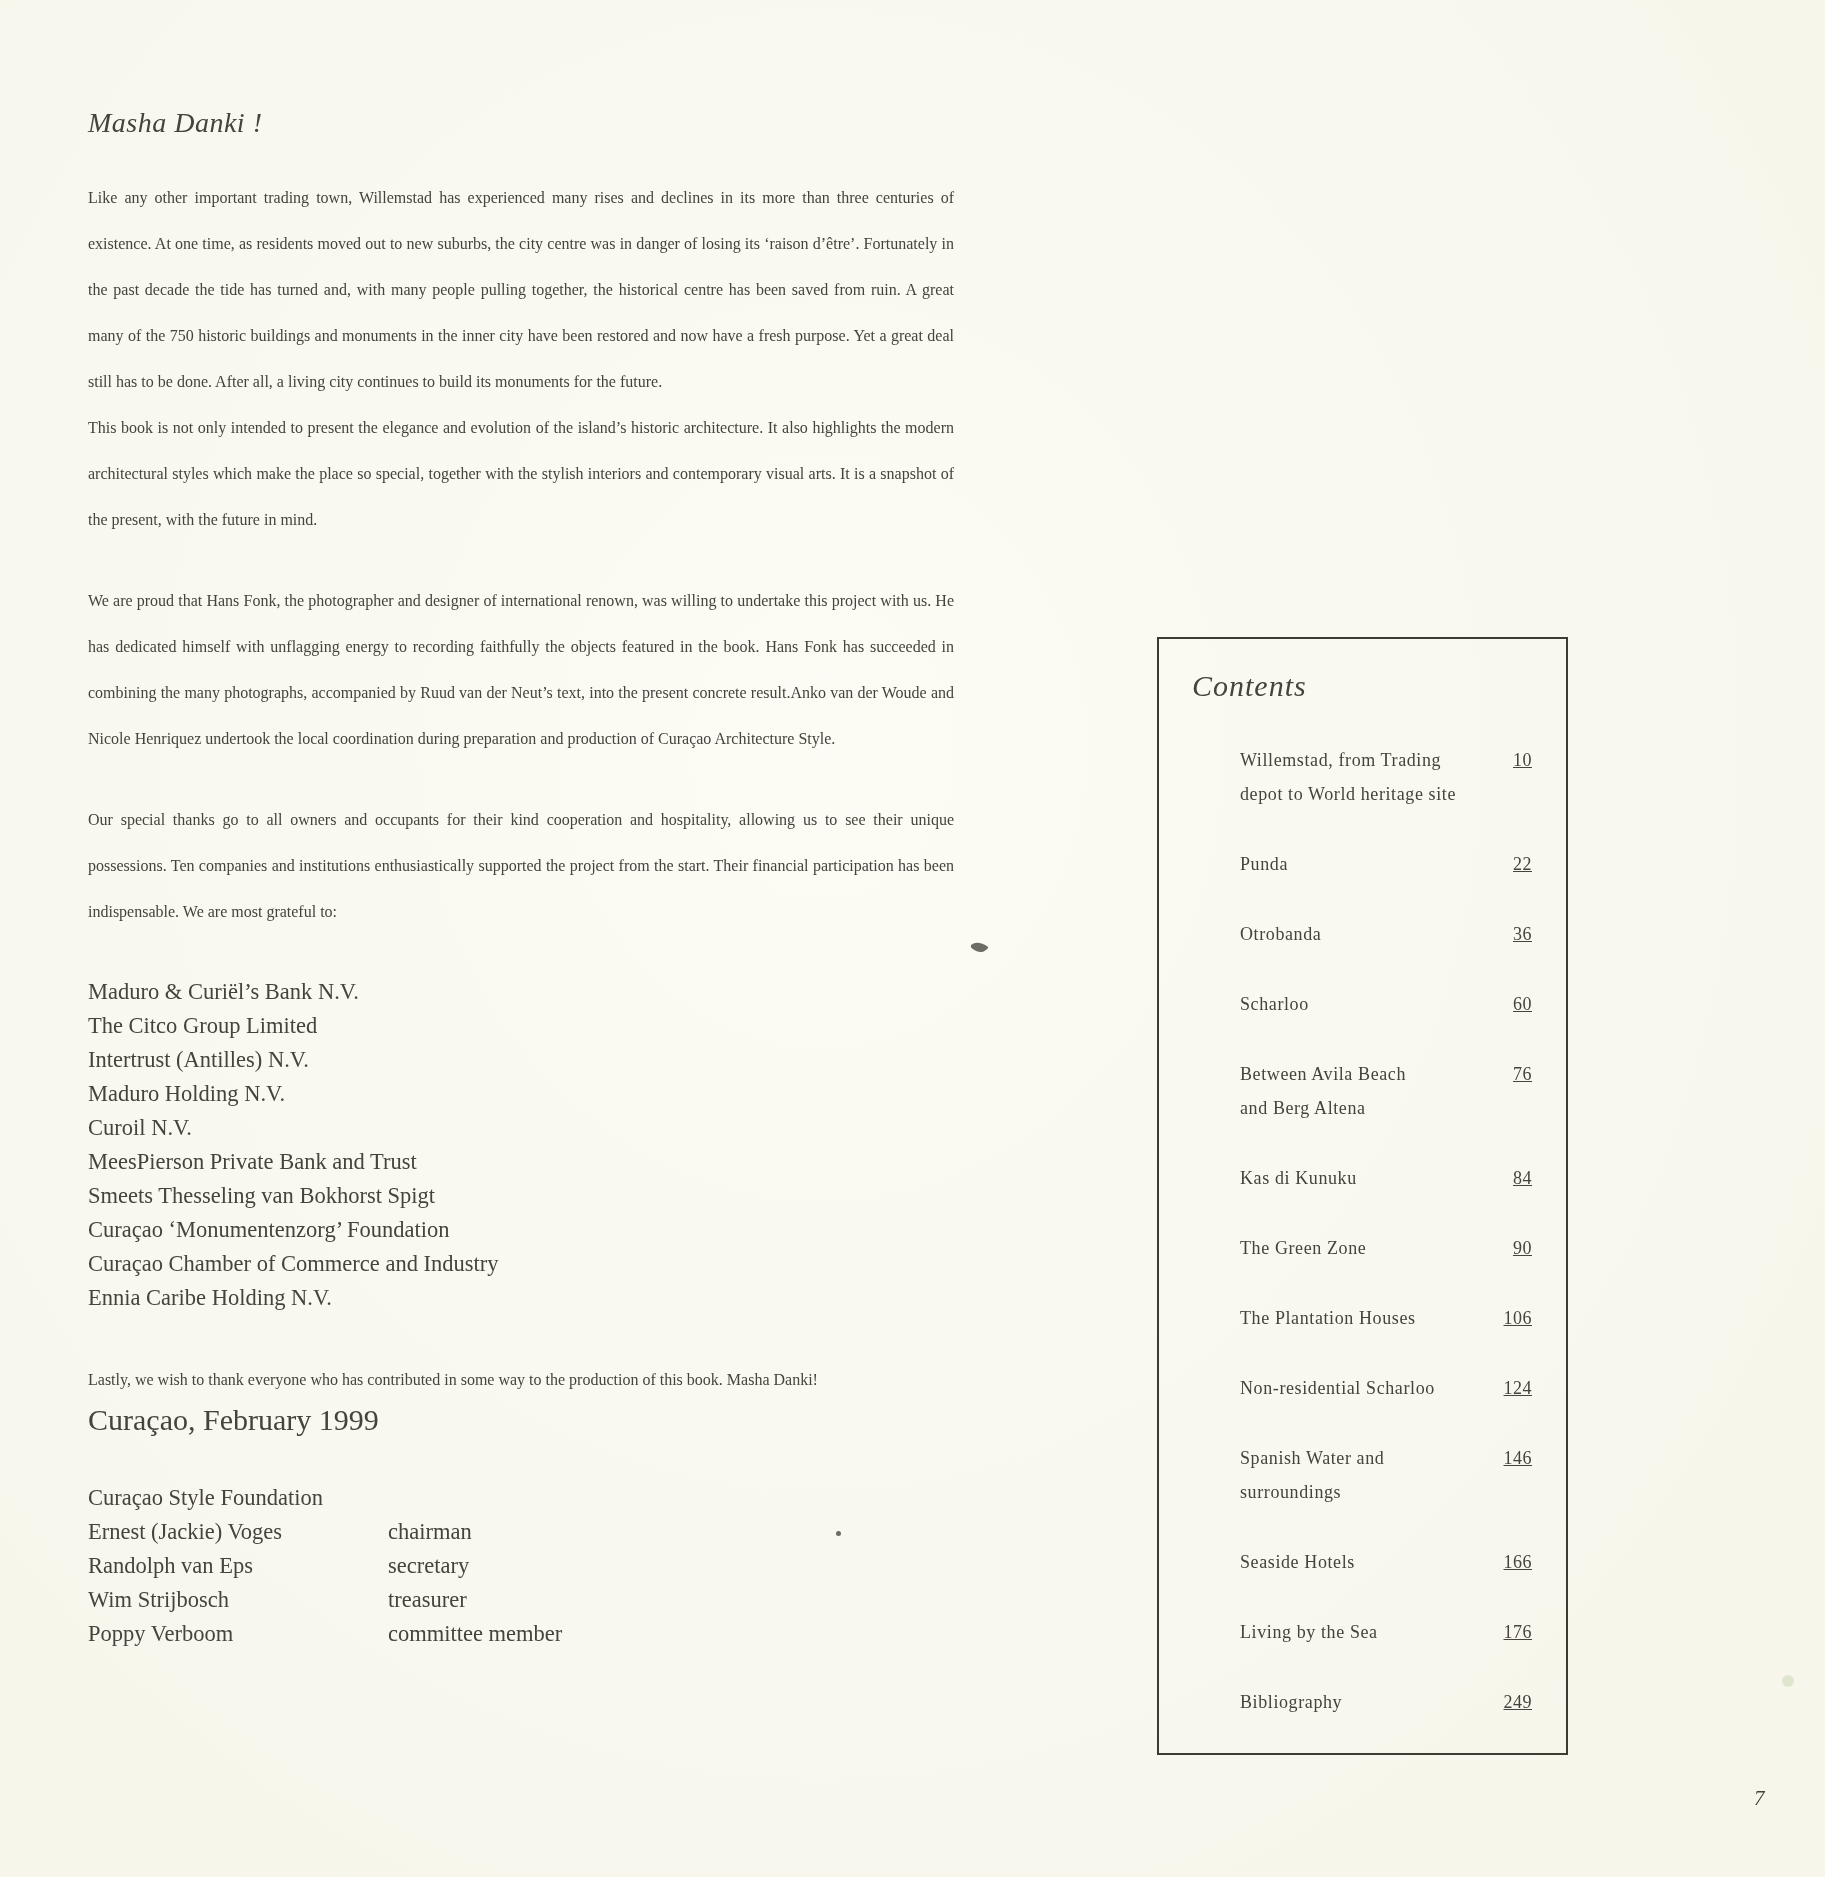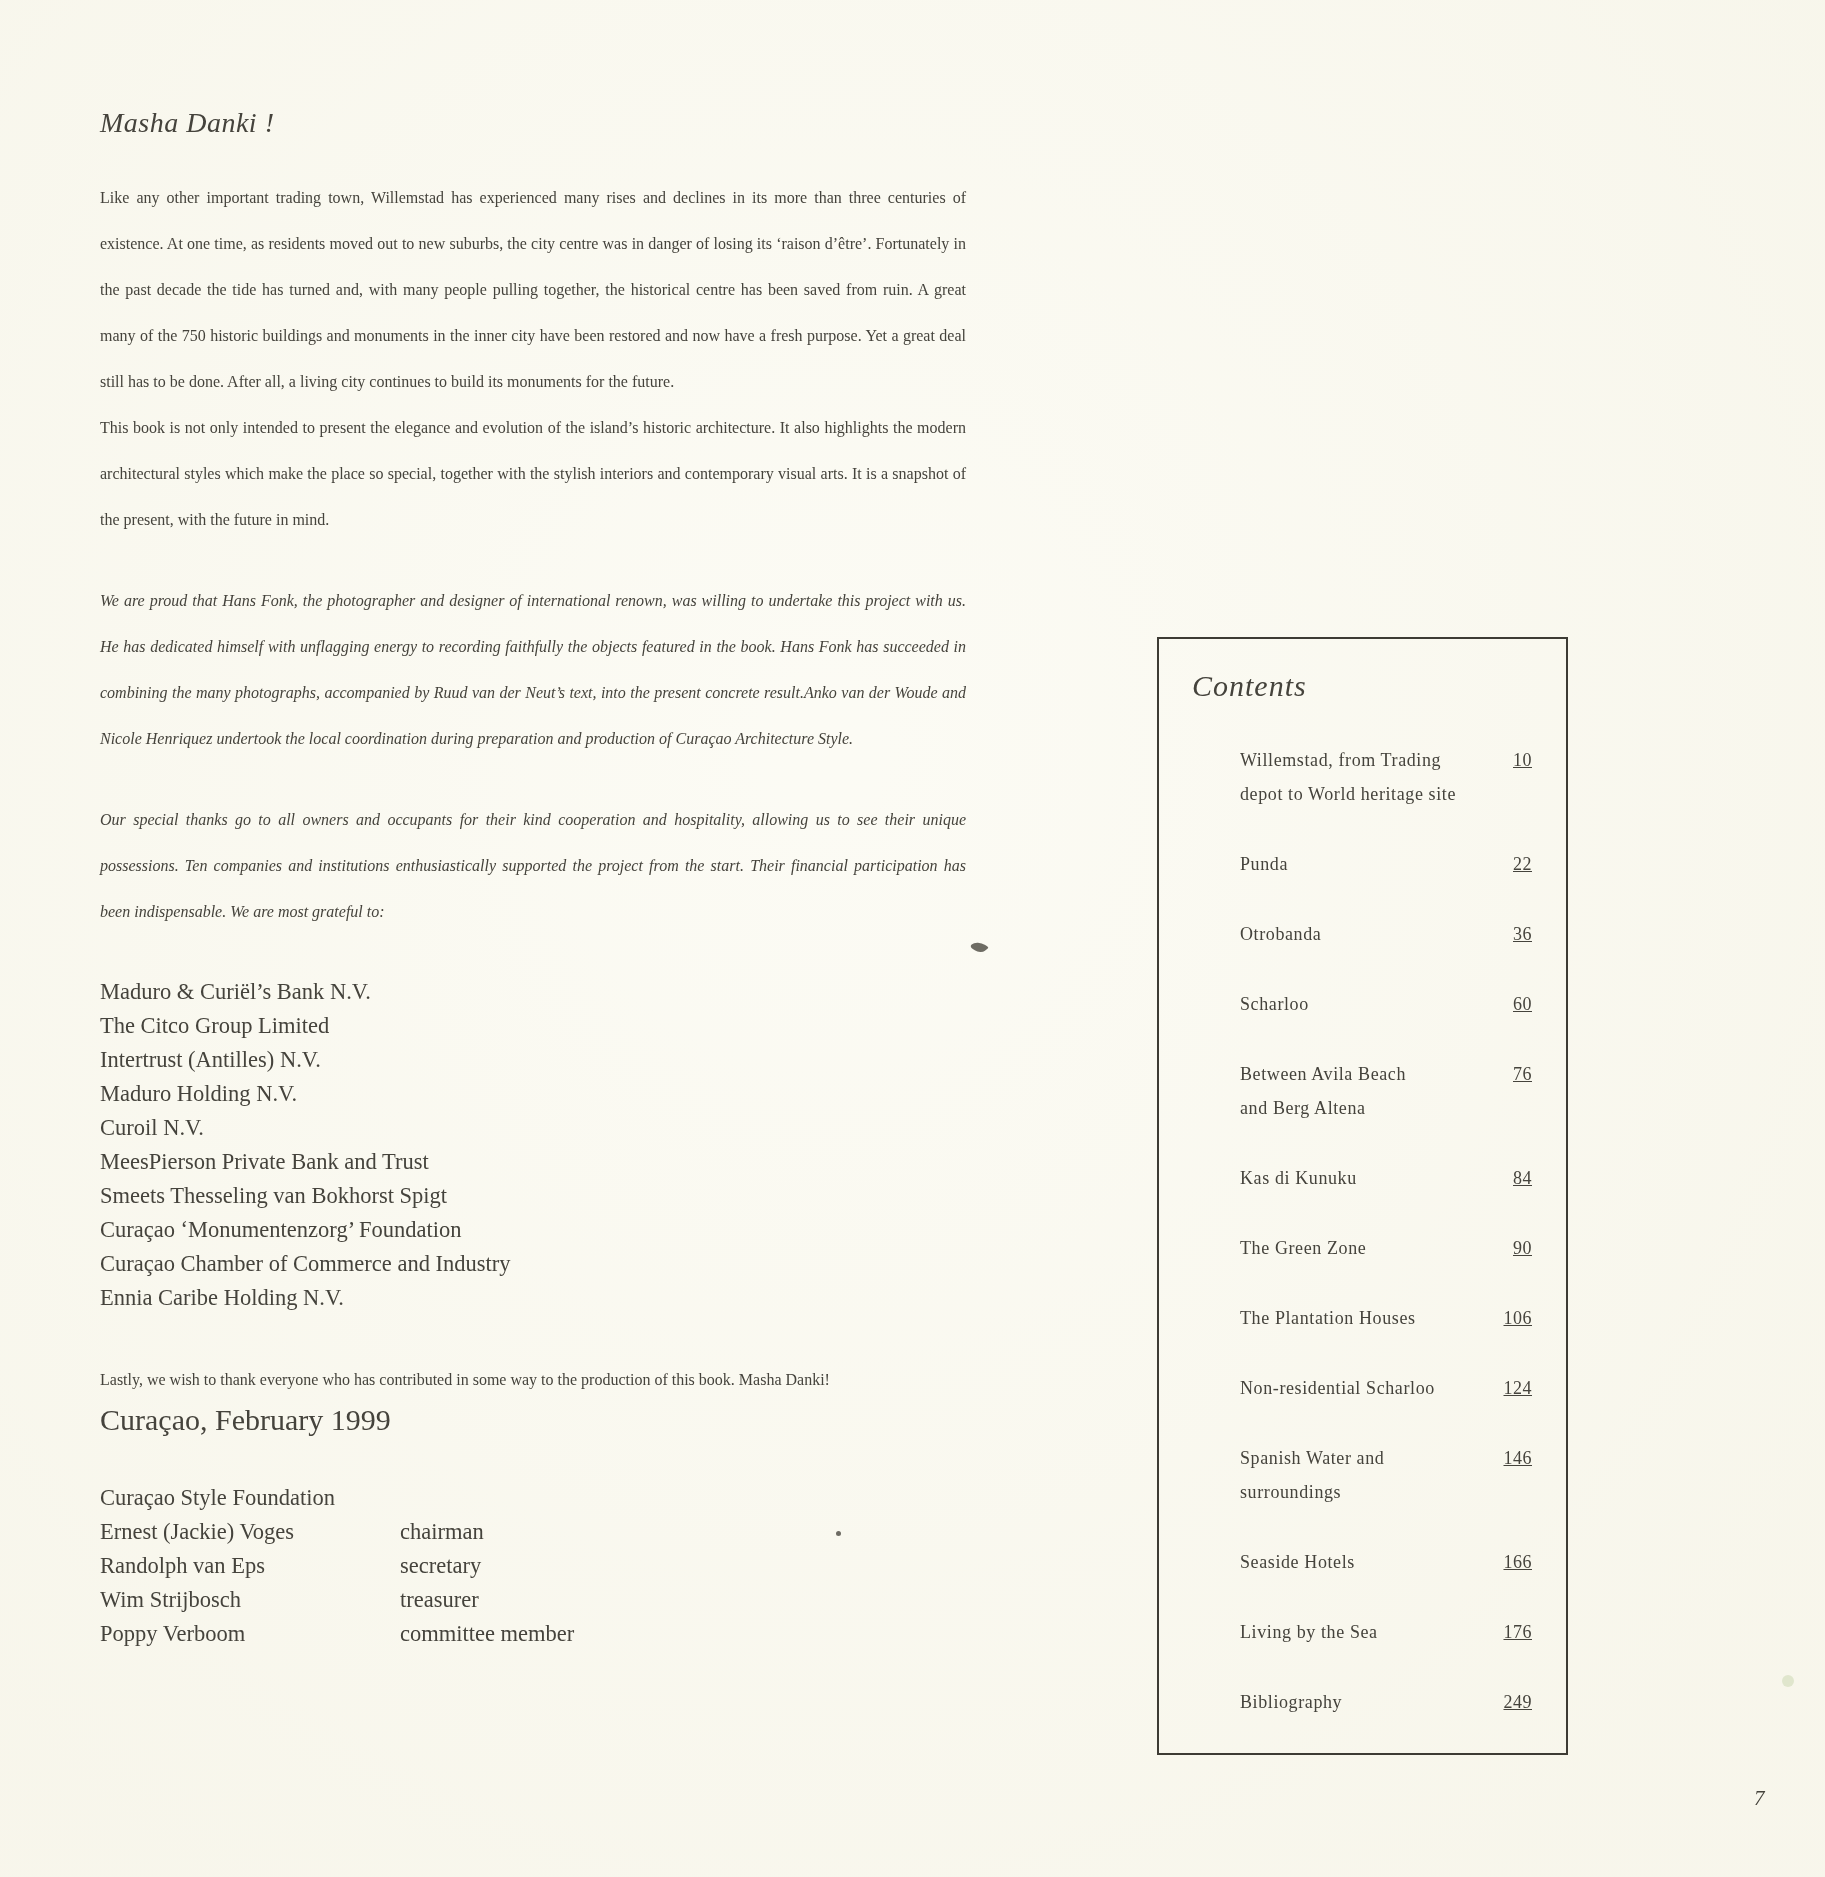--- a/index.html
+++ b/index.html
@@ -20,38 +20,38 @@
   }
   
   .paper-vignette {
     position: absolute; inset: 0;
     background: radial-gradient(ellipse at 45% 40%, rgba(255,255,255,0.25), rgba(216,210,185,0.10) 85%);
     pointer-events: none;
   }
 
   .left-col {
     position: absolute;
-    left: 100px;
+    left: 88px;
     top: 105px;
     width: 866px;
   }
   .page-title {
     font-style: italic;
     font-size: 28px;
     line-height: 36px;
     letter-spacing: 0.5px;
   }
   .para {
     font-size: 16px;
     line-height: 46px;
     text-align: justify;
     margin: 0;
   }
   .gap-sm { margin-top: 34px; }
-  .gap-md { margin-top: 35px; font-style: italic; }
+  .gap-md { margin-top: 35px; }
 
   .sponsor-list { margin-top: 40px; font-size: 22.5px; line-height: 34px; }
   .sponsor-line { white-space: nowrap; }
 
   .closing-block { margin-top: 42px; }
   .dateline { font-size: 30px; line-height: 34px; }
 
   .foundation-block { margin-top: 44px; font-size: 22.5px; line-height: 34px; }
   .member-row { display: flex; }
   .member-name { width: 300px; }

